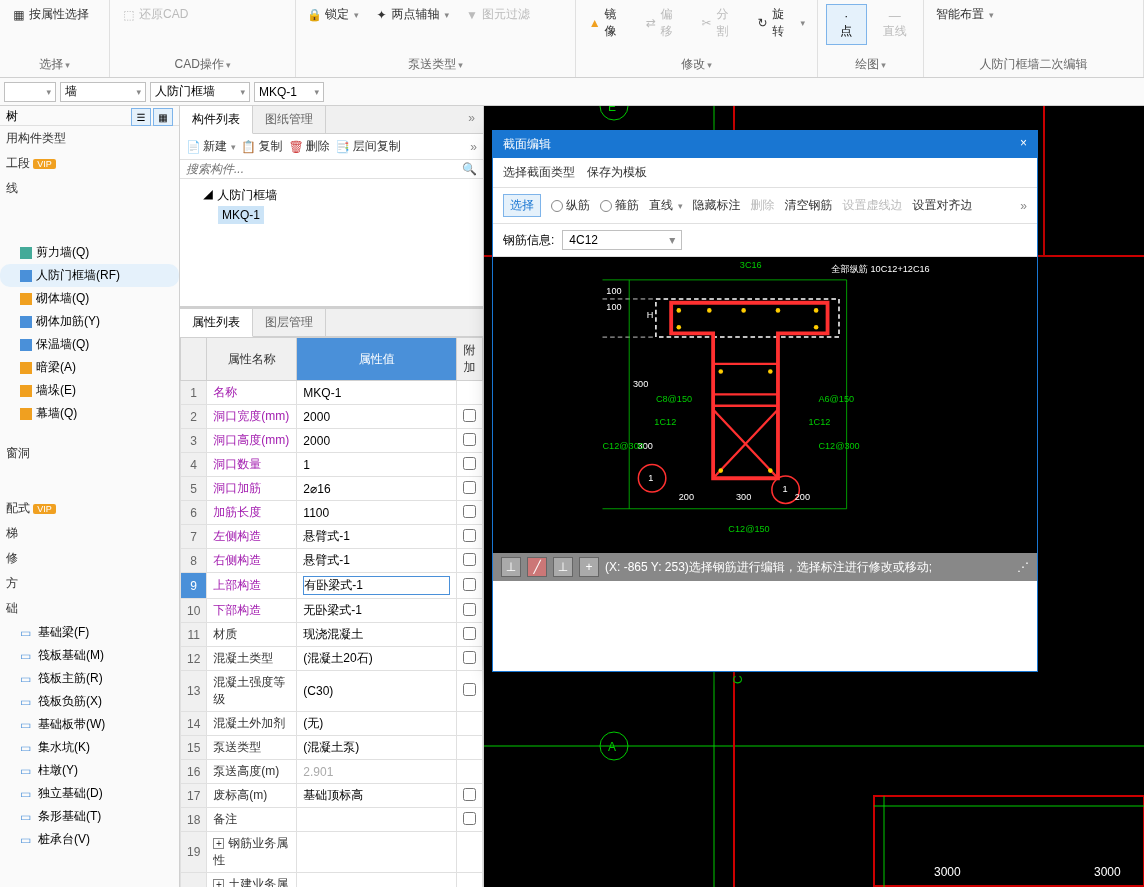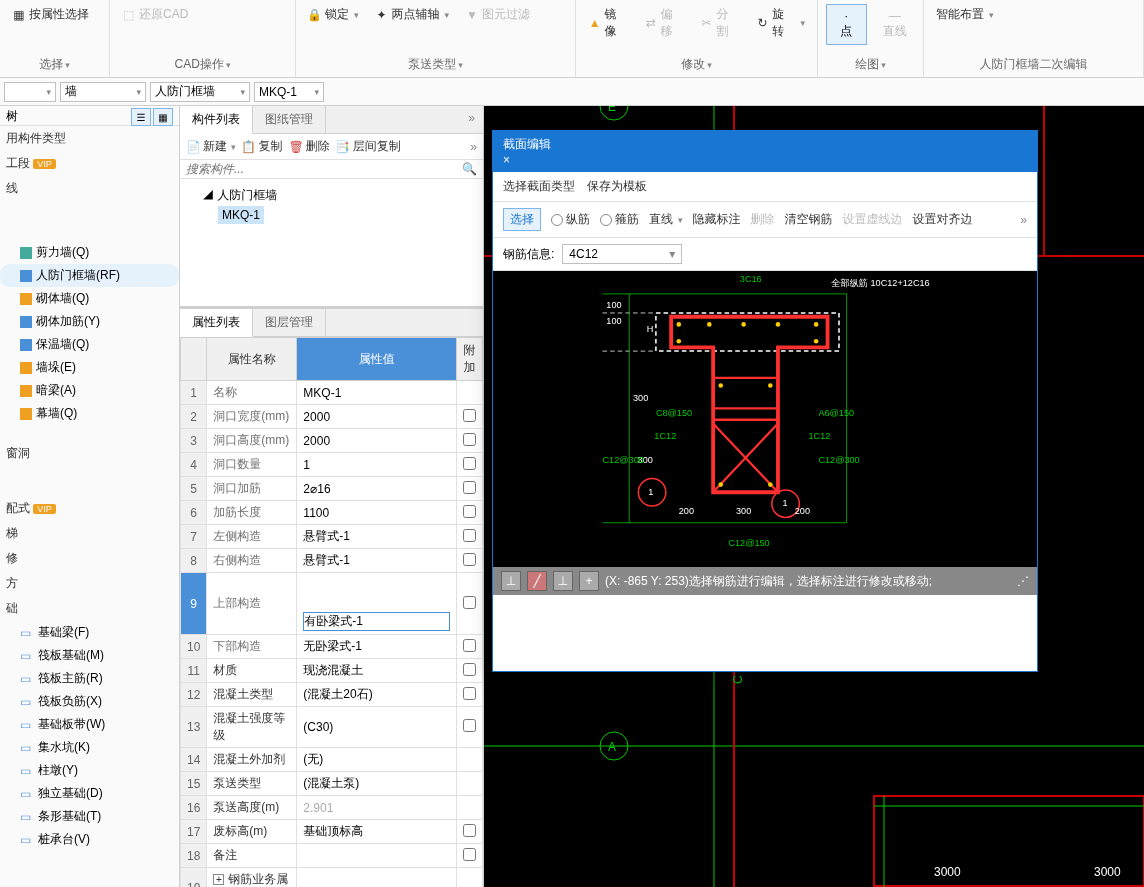--- a/index.html
+++ b/index.html
@@ -50,34 +50,34 @@
 
 
 .prop-area { flex: 1; overflow-y: auto; }
 .prop-tabs { display: flex; background: #f0f0f0; border-bottom: 1px solid #d0d0d0; }
 .prop-table { width: 100%; border-collapse: collapse; }
 .prop-table th { background: #f0f0f0; border: 1px solid #d0d0d0; padding: 4px; font-weight: normal; color: #333; }
 .prop-table th.value-h { background: #4a90d9; color: #fff; }
 .prop-table td { border: 1px solid #e0e0e0; padding: 3px 6px; height: 21px; }
 .prop-table .rownum { background: #f0f0f0; text-align: center; width: 26px; color: #666; }
 .prop-table .rownum.active { background: #4a90d9; color: #fff; }
-.prop-table .pname { color: #737373; width: 90px; }
+.prop-table .pname { color: #a21caf; width: 90px; }
 .prop-table .pname.black { color: #333; }
 .prop-table .addcol { width: 24px; text-align: center; }
 .prop-table input[type=checkbox] { }
-.editing { border: 1px solid #4a90d9; background: #fff; margin-top: 36px; }
+.editing { border: 1px solid #4a90d9; background: #fff; }
 .disabled-val { color: #aaa; }
 
 
 .canvas { position: absolute; left: 484px; top: 106px; width: 660px; height: 781px; background: #000; }
 .canvas svg { width: 100%; height: 100%; }
 
 
 .dialog { position: absolute; left: 492px; top: 130px; width: 546px; height: 542px; background: #fff; border: 1px solid #1976d2; box-shadow: 0 4px 20px rgba(0,0,0,0.3); }
-.dialog-title { background: #1976d2; color: #fff; padding: 5px 10px; display: flex; justify-content: space-between; flex-direction: column; }
+.dialog-title { background: #1976d2; color: #fff; padding: 5px 10px; display: flex; justify-content: space-between; }
 .dialog-close { cursor: pointer; }
 .dialog-menu { padding: 6px 10px; display: flex; gap: 12px; border-bottom: 1px solid #e0e0e0; }
 .dialog-tools { padding: 6px 10px; display: flex; gap: 10px; align-items: center; border-bottom: 1px solid #e0e0e0; flex-wrap: wrap; }
 .tool-btn { cursor: pointer; color: #333; display: flex; align-items: center; gap: 3px; }
 .tool-btn.active { background: #e5f1fb; border: 1px solid #7eb4ea; padding: 2px 6px; color: #1976d2; }
 .tool-btn.disabled { color: #bbb; }
 .radio { width: 12px; height: 12px; border: 1px solid #888; border-radius: 50%; display: inline-block; }
 .info-row { padding: 6px 10px; display: flex; align-items: center; gap: 8px; border-bottom: 1px solid #e0e0e0; }
 .info-combo { border: 1px solid #c0c0c0; padding: 2px 6px; width: 120px; display: flex; justify-content: space-between; }
 .dialog-canvas { flex: 1; background: #000; height: 296px; position: relative; }
@@ -222,25 +222,25 @@
       <div class="tree-item">
         <span class="tree-icon" style="background:#4a90d9;width:12px;height:12px"></span>
         <span>砌体加筋(Y)</span>
       </div>
       <div class="tree-item">
         <span class="tree-icon" style="background:#4a90d9;width:12px;height:12px"></span>
         <span>保温墙(Q)</span>
       </div>
       <div class="tree-item">
         <span class="tree-icon" style="background:#f0a020;width:12px;height:12px"></span>
+        <span>暗梁(A)</span>
+      </div>
+      <div class="tree-item">
+        <span class="tree-icon" style="background:#f0a020;width:12px;height:12px"></span>
         <span>墙垛(E)</span>
-      </div>
-      <div class="tree-item">
-        <span class="tree-icon" style="background:#f0a020;width:12px;height:12px"></span>
-        <span>暗梁(A)</span>
       </div>
       <div class="tree-item">
         <span class="tree-icon" style="background:#f0a020;width:12px;height:12px"></span>
         <span>幕墙(Q)</span>
       </div>
     </div>
   <div style="height:16px"></div>
   <div class="tree-section">窗洞</div>
   <div style="height:30px"></div>
   <div class="tree-section"><span>配式</span> <span class="vip-badge">VIP</span></div>

